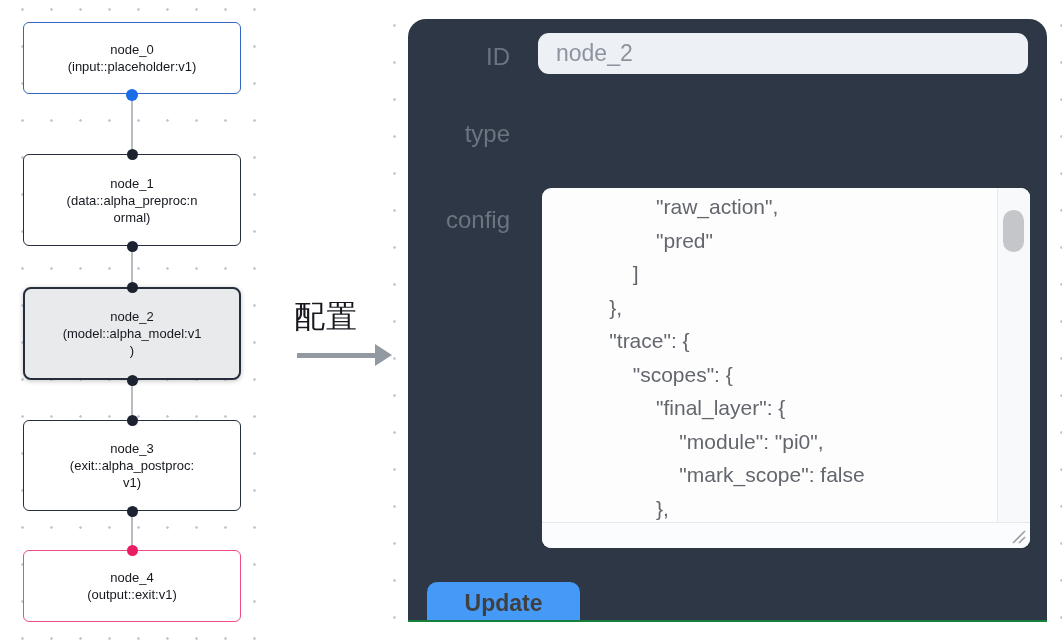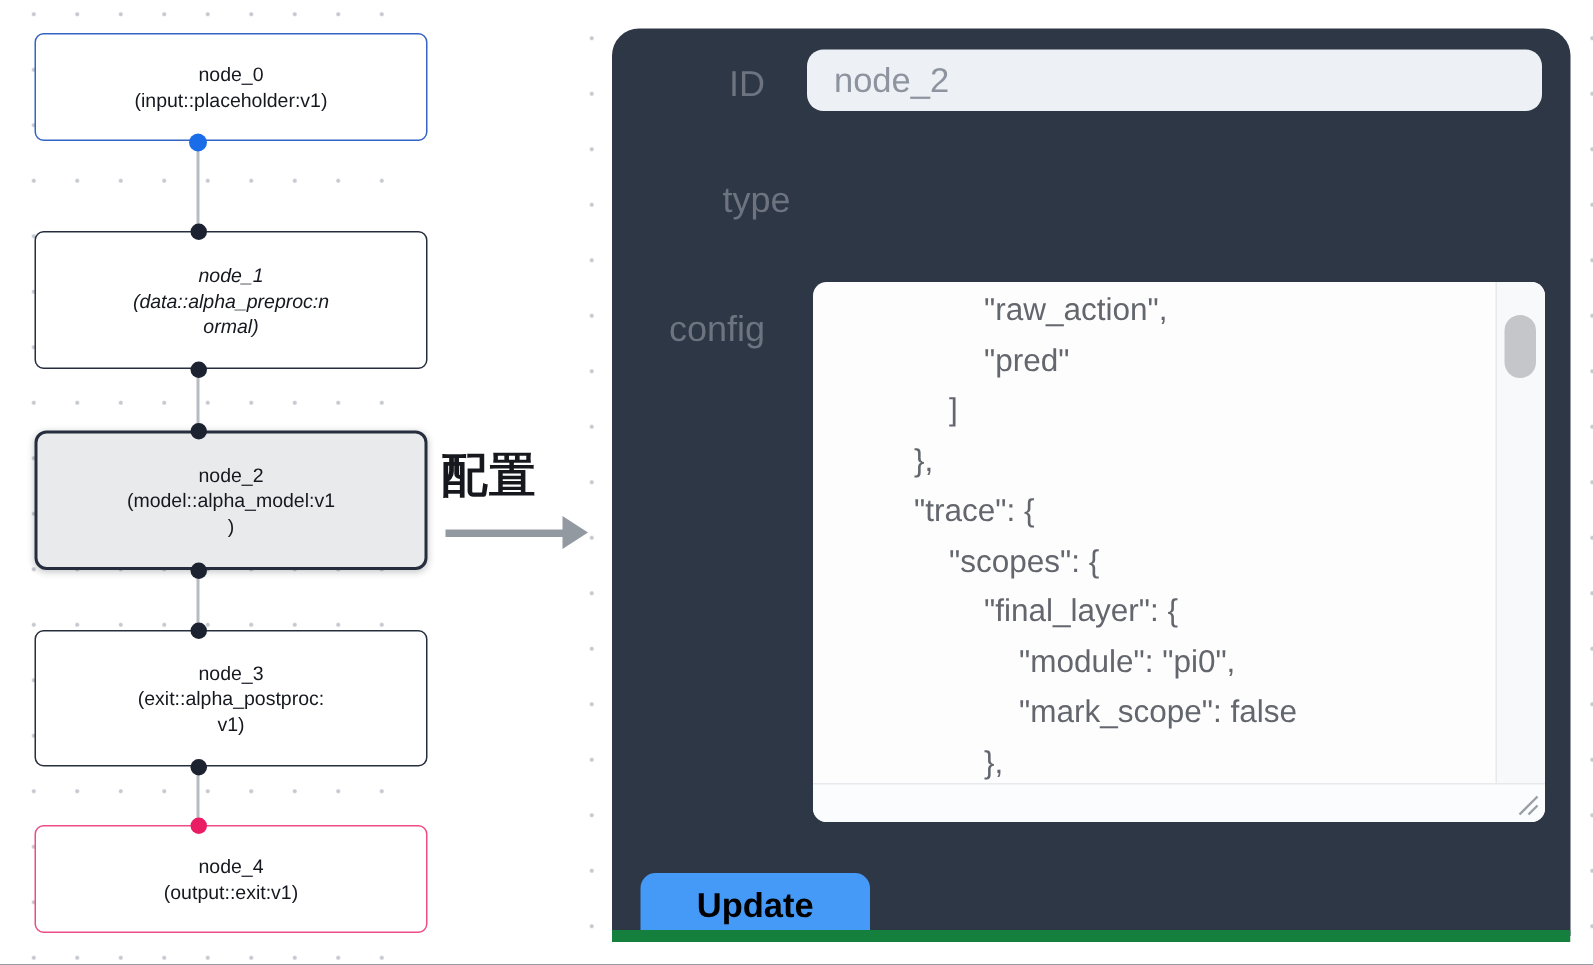--- a/index.html
+++ b/index.html
@@ -11,28 +11,28 @@
   .dotgrid{
     position:absolute;
     background-image:radial-gradient(circle,#c6cad0 1.2px,transparent 1.5px);
     background-size:29px 37px;
   }
   #canvas-left{left:0;top:0;width:278px;height:643px;background-position:8px 28px;}
   #canvas-right{left:390px;top:0;width:672px;height:622px;background-position:19px 7px;}
 
   
   .node{
-    position:absolute;left:23px;width:262px;box-sizing:border-box;
+    position:absolute;left:23px;width:218px;box-sizing:border-box;
     background:#ffffff;border-radius:6px;
     display:flex;align-items:center;justify-content:center;
     font-size:13px;line-height:17px;color:#15181f;text-align:center;
     white-space:pre-line;z-index:3;
   }
   #node-0{top:22px;height:72px;border:1.5px solid #3464c4;}
-  #node-1{top:154px;height:92px;border:1.5px solid #262e3d;font-style:italic;}
+  #node-1{top:154px;height:92px;border:1.5px solid #262e3d;}
   #node-2{top:287px;height:93px;border:2.5px solid #262e3d;background:#e9eaeb;
           border-radius:8px;box-shadow:0 1px 5px rgba(20,25,35,.25);}
   #node-3{top:420px;height:91px;border:1.5px solid #262e3d;}
   #node-4{top:550px;height:72px;border:1.5px solid #ed4c86;}
 
   .edge-line{position:absolute;left:131px;width:2px;background:#b7bbc2;z-index:1;}
   #edge-0{top:94px;height:60px;}
   #edge-1{top:246px;height:41px;}
   #edge-2{top:380px;height:40px;}
   #edge-3{top:511px;height:39px;}
@@ -41,39 +41,39 @@
   .port.c-dark{background:#1c2230;}
   .port.c-blue{background:#1b6ce8;width:12px;height:12px;left:126px;}
   .port.c-pink{background:#ea1c63;}
   #port-n0-out{top:88.5px;}
   #port-n1-in{top:148.5px;}  #port-n1-out{top:240.5px;}
   #port-n2-in{top:281.5px;}  #port-n2-out{top:374.5px;}
   #port-n3-in{top:414.5px;}  #port-n3-out{top:505.5px;}
   #port-n4-in{top:544.5px;}
 
   
-  #config-callout{position:absolute;left:294px;top:296px;z-index:5;font-weight:bold;}
+  #config-callout{position:absolute;left:294px;top:296px;z-index:5;}
   #config-callout .zh{font-size:31px;color:#16181d;letter-spacing:1px;}
   #config-callout .arrow-wrap{position:relative;margin-top:6px;height:22px;}
   #config-callout .shaft{position:absolute;left:3px;top:9px;width:80px;height:5px;background:#9299a1;}
   #config-callout .head{position:absolute;left:81px;top:0;width:0;height:0;
     border-left:17px solid #9299a1;border-top:11px solid transparent;border-bottom:11px solid transparent;}
 
   
   #panel{
     position:absolute;left:408px;top:19px;width:639px;height:601px;
     background:#2e3746;border-radius:18px 18px 0 0;overflow:hidden;
-    border-bottom:8px solid #15803d;z-index:6;
+    border-bottom:2px solid #15803d;z-index:6;
   }
   .fld-label{
     position:absolute;left:0;width:102px;text-align:right;
     color:#6d7480;font-size:24px;
   }
   #label-id{top:24px;}
-  #label-type{top:101px;padding-left:17px;}
+  #label-type{top:101px;}
   #label-config{top:187px;}
 
   .fld-input{
     position:absolute;left:130px;width:490px;height:41px;box-sizing:border-box;
     background:#edf0f5;border:none;border-radius:11px;
     font-family:"Liberation Sans",sans-serif;font-size:23px;color:#8d949f;
     padding:0 0 0 18px;outline:none;
   }
   #input-id{top:14px;}
   #input-type{top:91px;height:42px;}
@@ -98,21 +98,21 @@
   }
   #config-htrack{
     position:absolute;left:0;bottom:0;width:100%;height:26px;box-sizing:border-box;
     background:#fbfcfd;border-top:1px solid #e7e9ec;
   }
   #config-resize{position:absolute;right:3px;bottom:3px;width:18px;height:18px;}
 
   #update-btn{
     position:absolute;left:19px;top:563px;width:153px;height:48px;
     background:#4599f7;border:none;border-radius:10px;
-    color:#000000;font-size:23px;font-weight:600;
+    color:#404040;font-size:23px;font-weight:600;
     font-family:"Liberation Sans",sans-serif;text-align:center;padding-bottom:6px;
   }
 </style>
 </head>
 <body>
 
 <div id="canvas-left" class="dotgrid"></div>
 <div id="canvas-right" class="dotgrid"></div>
 
 <div id="edge-0" class="edge-line"></div>

